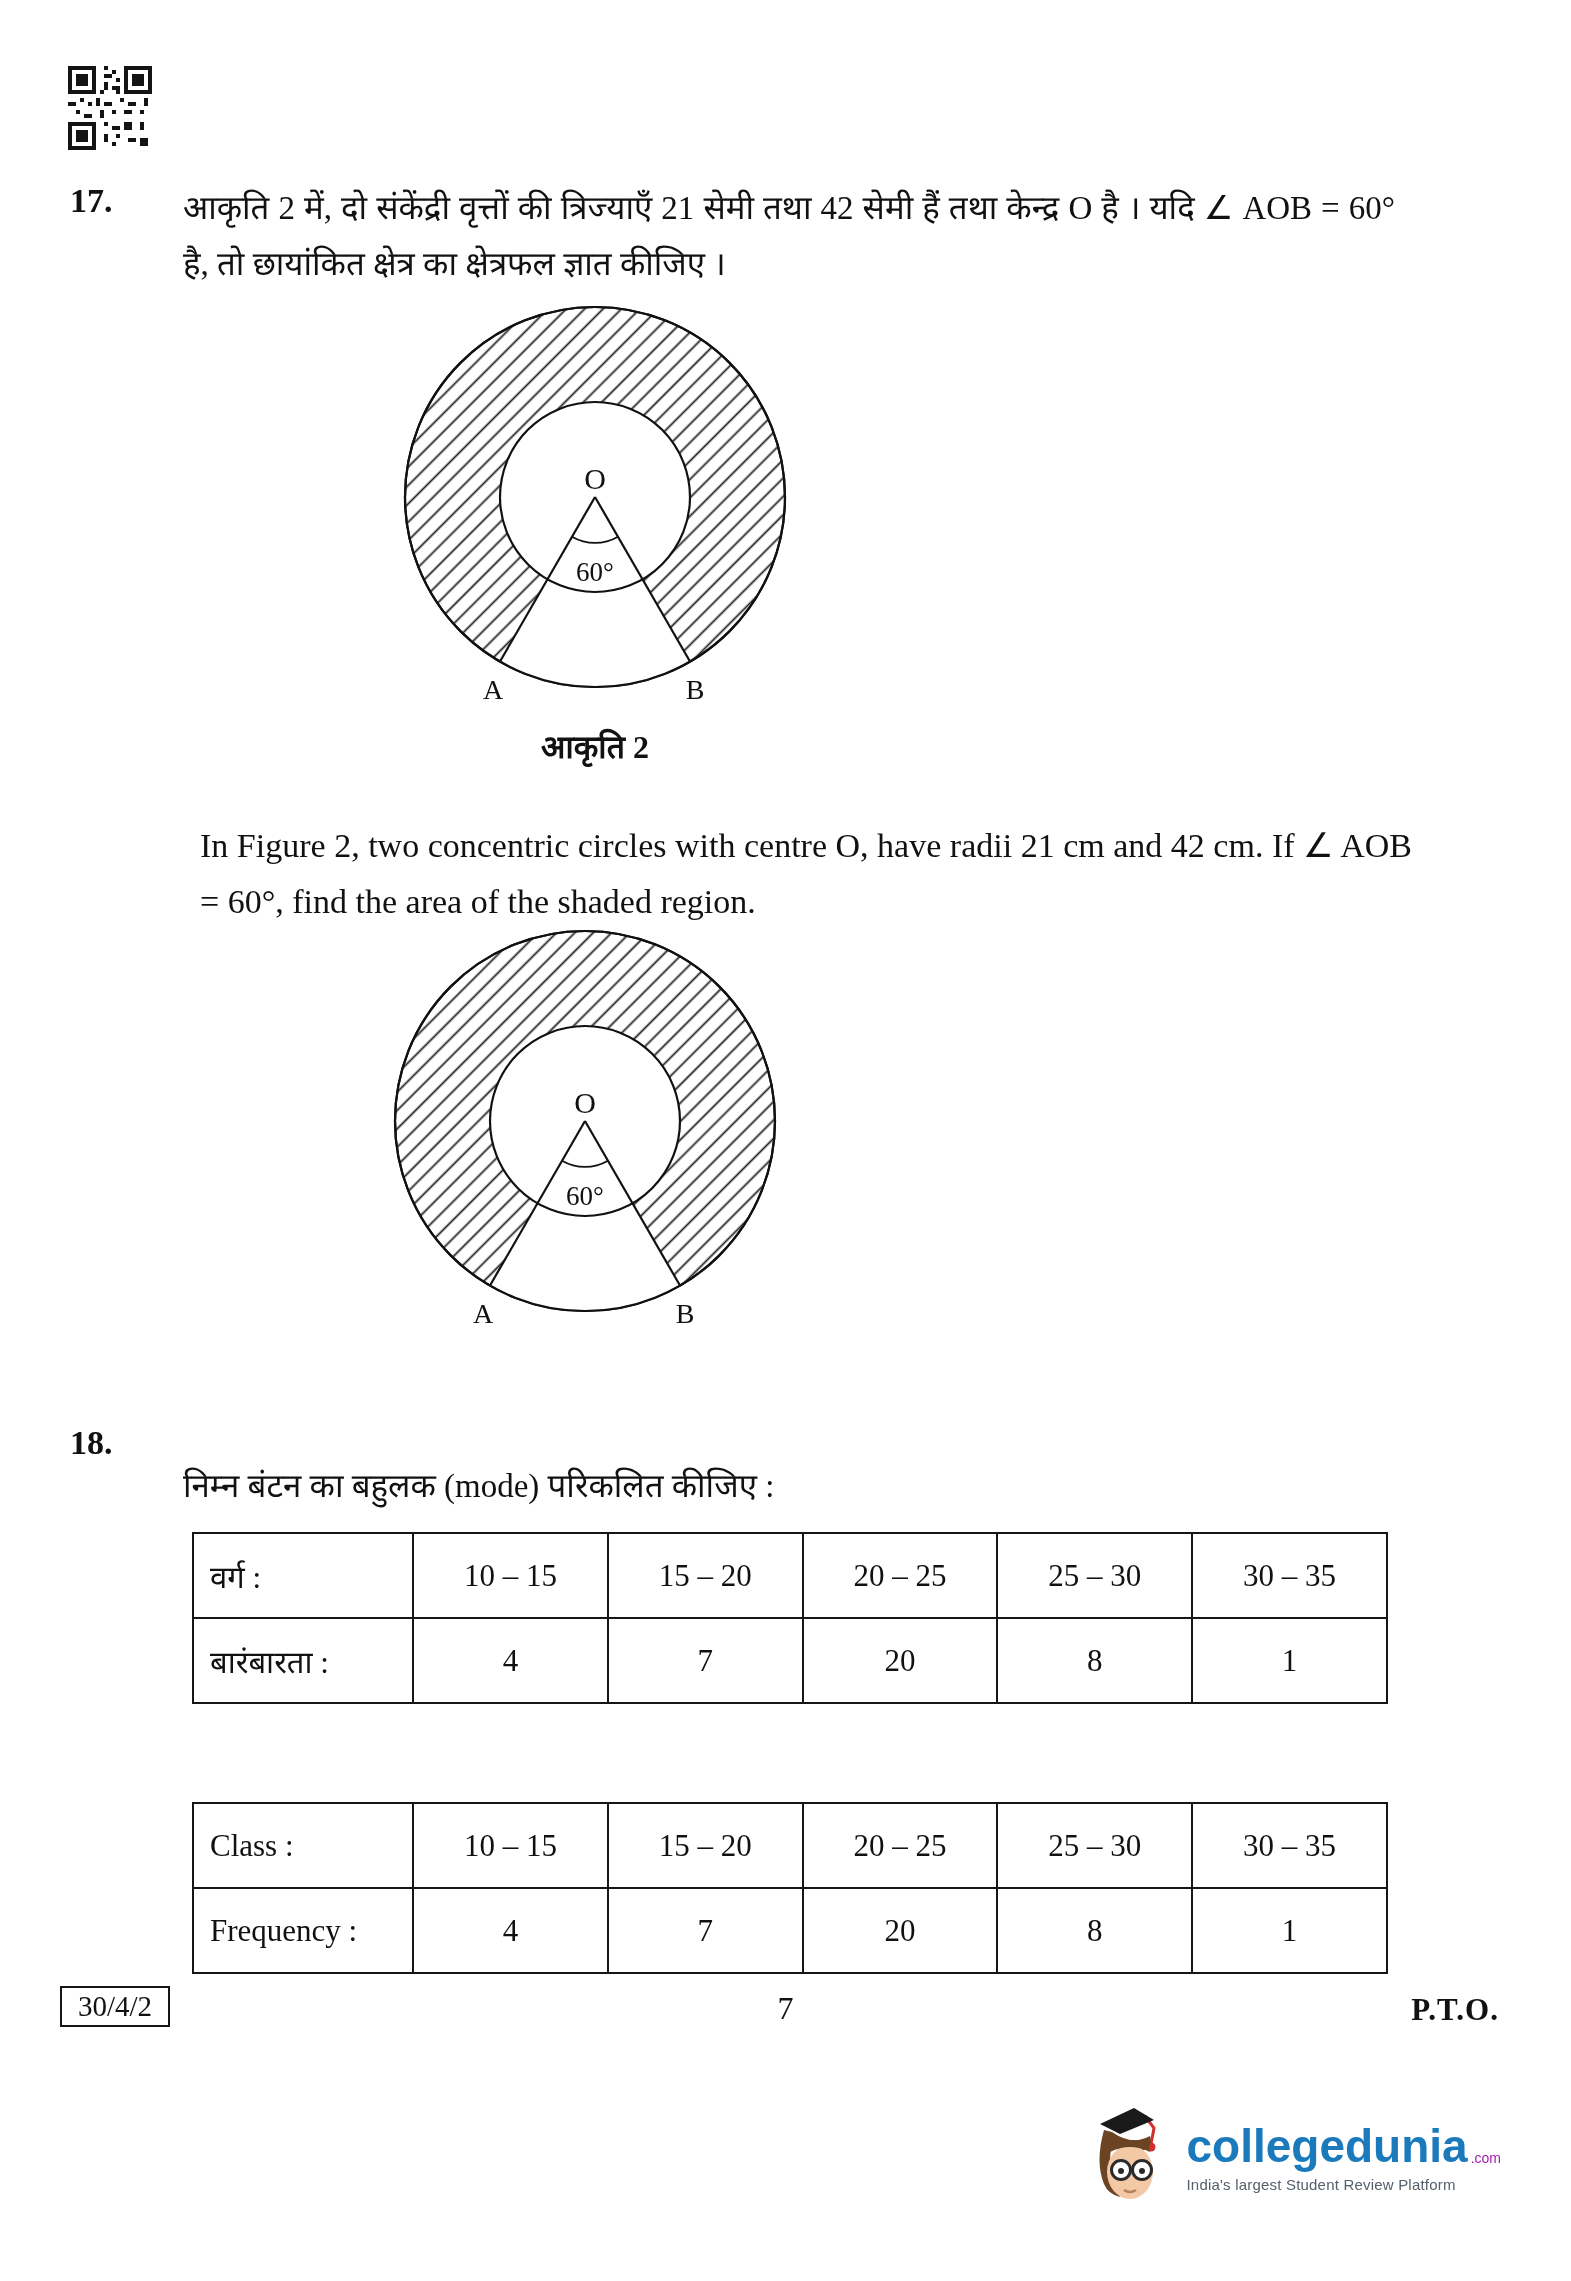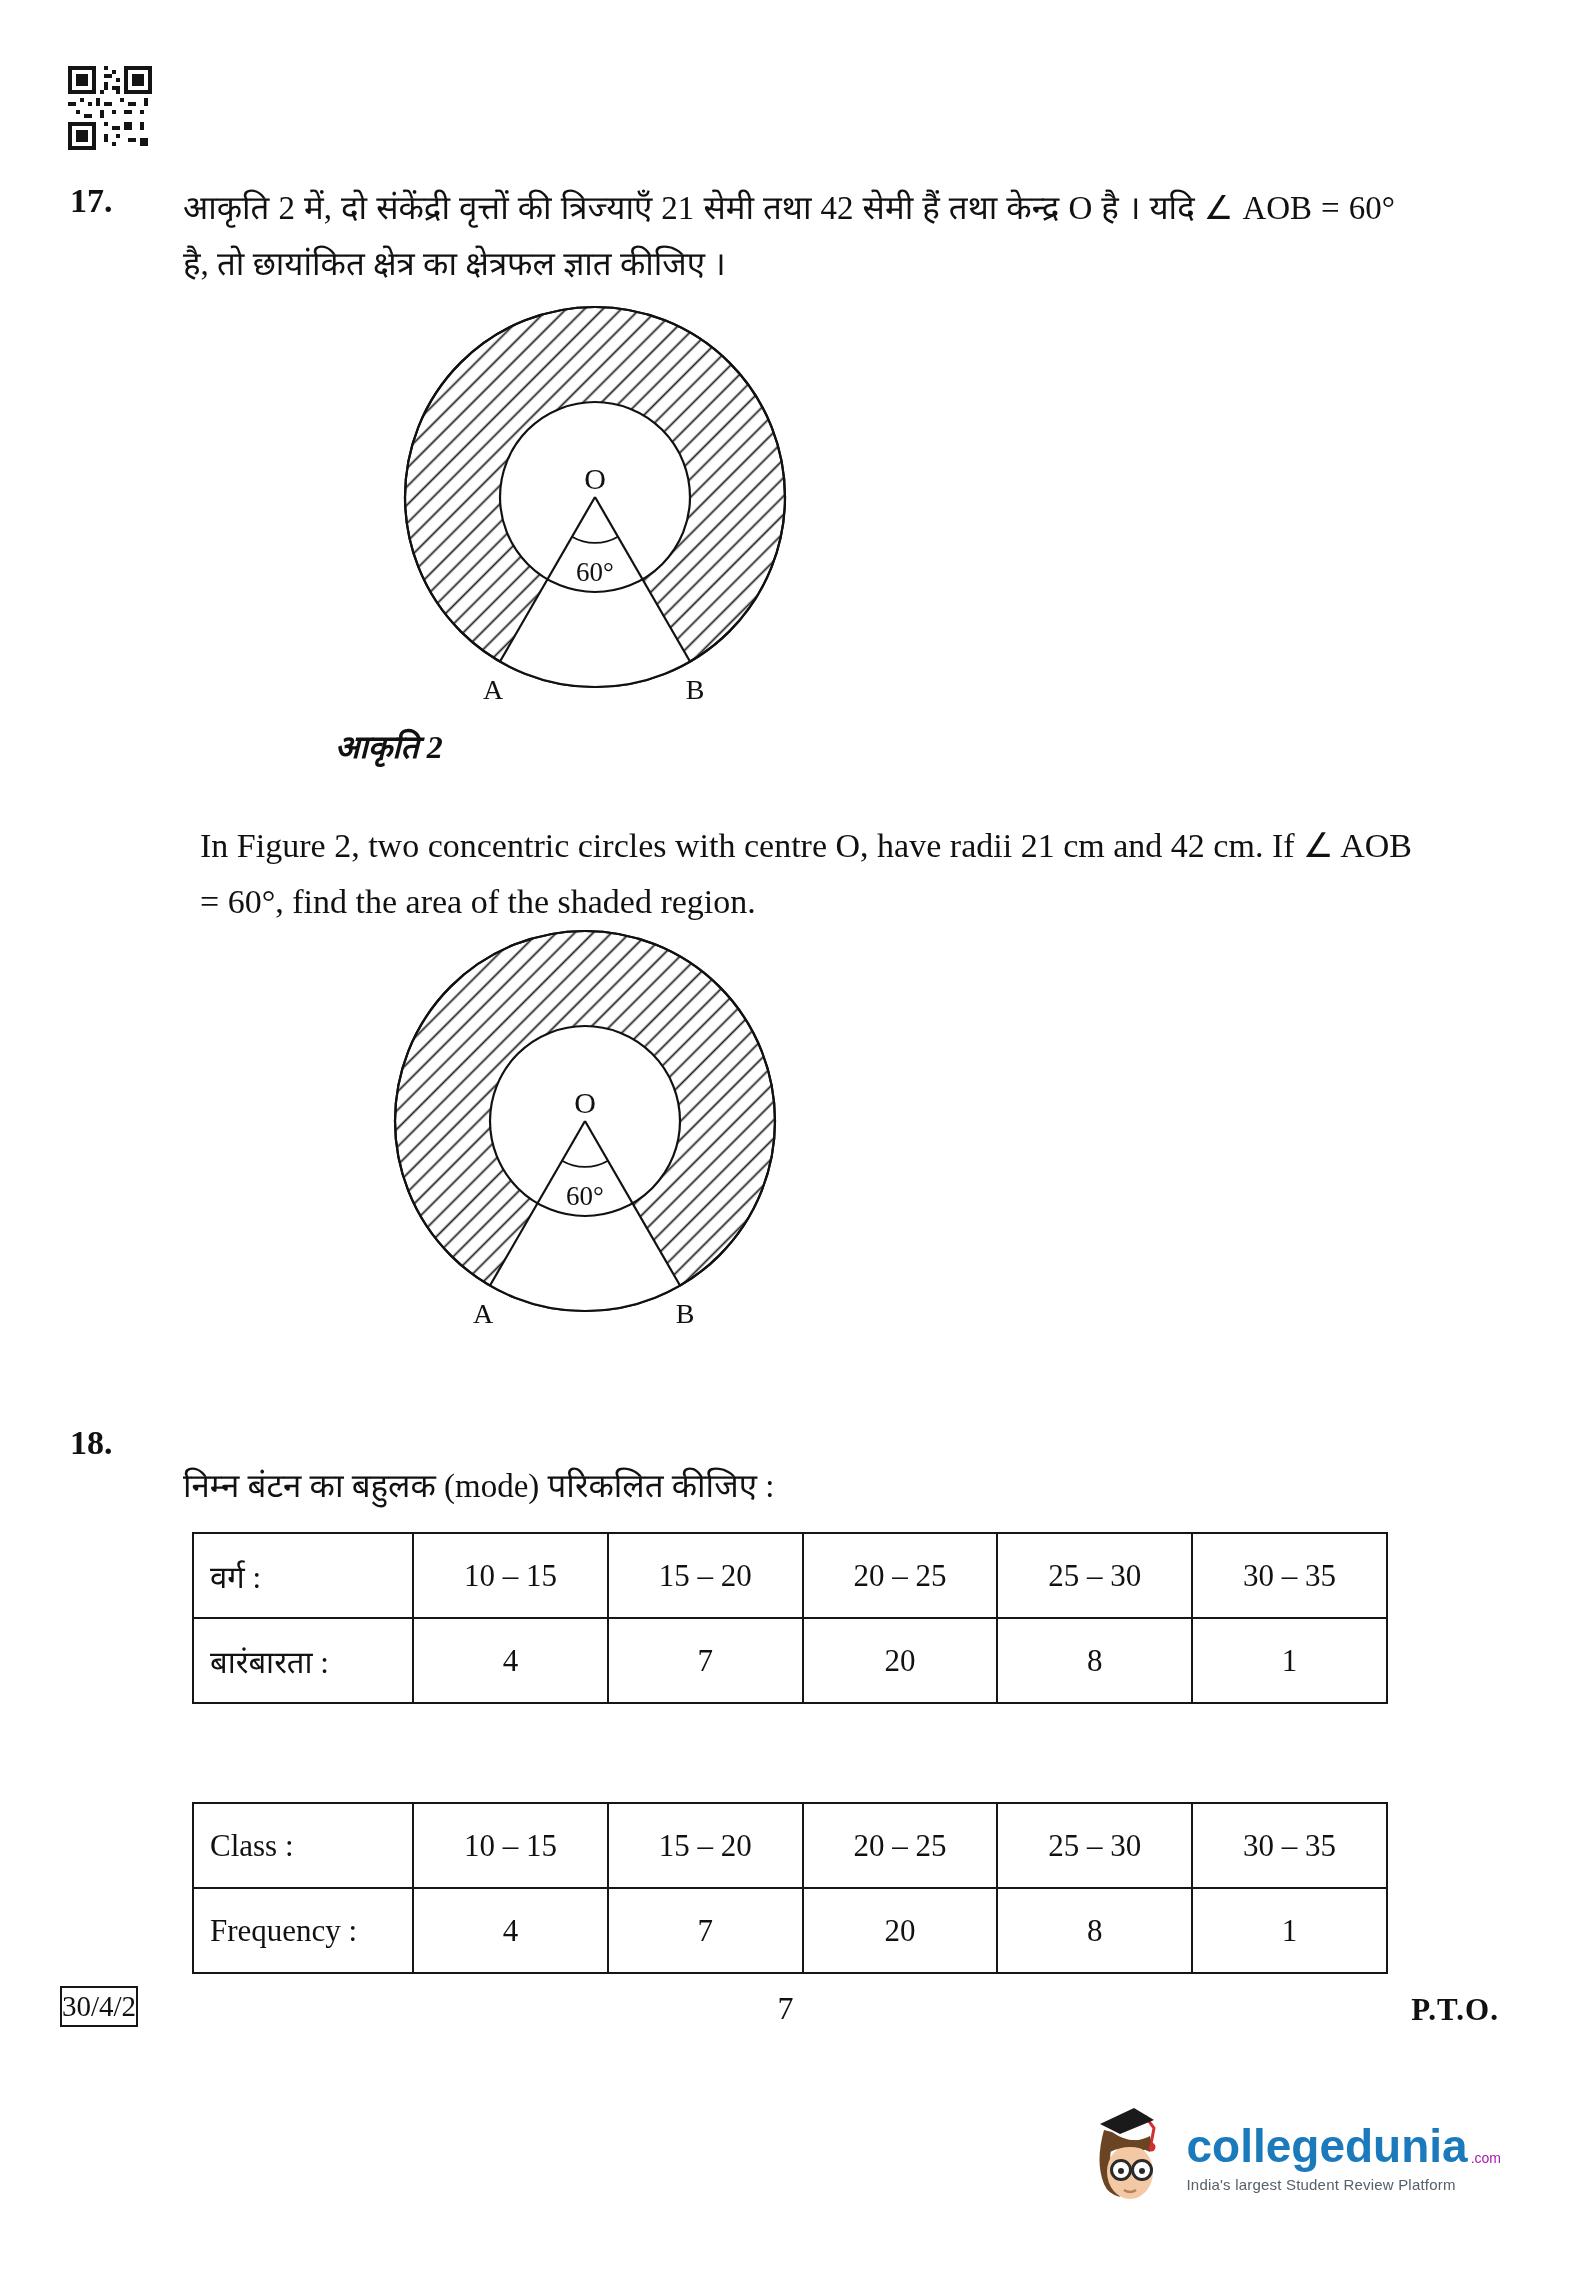--- a/index.html
+++ b/index.html
@@ -11,42 +11,42 @@
     margin: 0 auto;
     background: #ffffff;
     font-family: "Liberation Serif", serif;
     color: #111;
     overflow: hidden;
   }
   .abs { position: absolute; }
   .qnum { font-size: 34px; font-weight: bold; }
   .qtext { font-size: 33px; line-height: 56px; text-align: justify; }
   .qtext-en { font-size: 34px; line-height: 56px; text-align: justify; }
-  .fig-caption { width: 520px; text-align: left; font-style: italic; font-size: 32px; }
+  .fig-caption { width: 520px; text-align: center; font-size: 32px; }
   .fig-caption.hi { font-weight: 600; }
   table.dist {
     border-collapse: collapse;
     width: 1196px;
     table-layout: fixed;
   }
   table.dist td {
     border: 2px solid #161616;
     height: 85px;
     font-size: 31px;
     text-align: center;
     vertical-align: middle;
   }
   table.dist td.rowhead {
     text-align: left;
     padding-left: 16px;
     width: 220px;
   }
   .paper-code {
     border: 2px solid #161616;
-    padding: 2px 0;
+    padding: 2px 16px;
     font-size: 29px;
     display: inline-block;
   }
   .page-number { font-size: 32px; text-align: center; width: 100%; }
   .pto { font-size: 31px; font-weight: bold; letter-spacing: 1px; }
   .branding { display: flex; align-items: center; gap: 16px; font-family: "Liberation Sans", sans-serif; }
   .brand-text-col { display: flex; flex-direction: column; }
   .brand-name-row { display: flex; align-items: flex-end; }
   .brand-name { font-size: 46px; font-weight: bold; color: #1a7abc; line-height: 1; }
   .brand-tld { font-size: 14px; color: #a21caf; margin-left: 3px; padding-bottom: 3px; }

